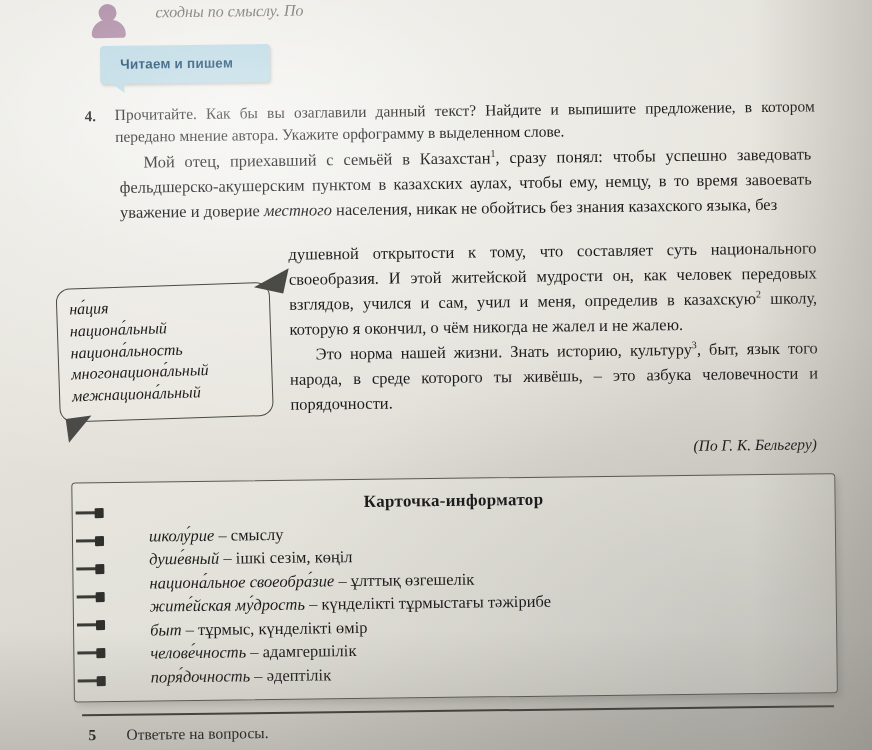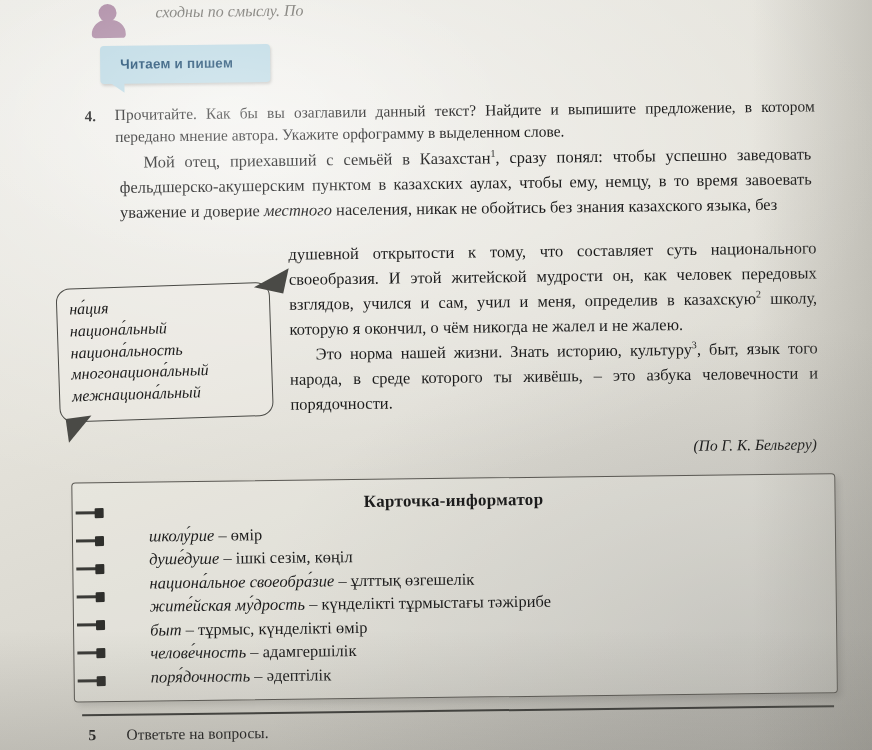--- a/index.html
+++ b/index.html
@@ -340,24 +340,24 @@
       </div>
       <div class="bubble-tail-bot"></div>
     </div>
 
     <div class="card">
       <div class="card-title">Карточка-информатор</div>
       <div class="card-list">
         <div class="row">
           <span class="ru">школу́рие</span>
           <span class="ru">–</span>
-          <span class="kk">өмір</span>
-        </div>
-        <div class="row">
-          <span class="ru">душе́душе</span>
+          <span class="kk">смыслу</span>
+        </div>
+        <div class="row">
+          <span class="ru">душе́вный</span>
           <span class="ru">–</span>
           <span class="kk">ішкі сезім, көңіл</span>
         </div>
         <div class="row">
           <span class="ru">национа́льное своеобра́зие</span>
           <span class="ru">–</span>
           <span class="kk">ұлттық өзгешелік</span>
         </div>
         <div class="row">
           <span class="ru">жите́йская му́дрость</span>

